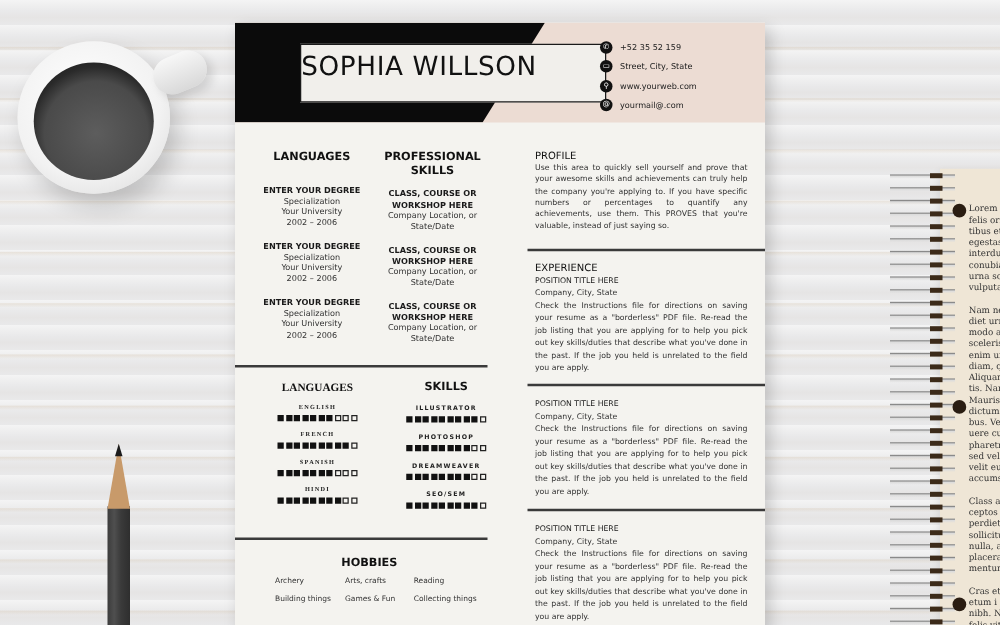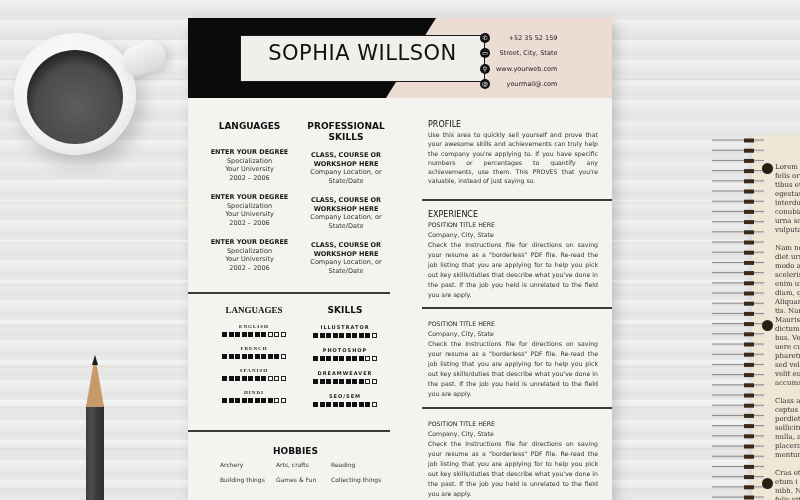--- a/index.html
+++ b/index.html
@@ -41,41 +41,41 @@
   .punch { position: absolute; width: 11px; height: 11px; border-radius: 50%; background: #2a1d12; left: 762px; }
   .nb-text { position: absolute; left: 775px; font-family: "DejaVu Serif", serif; font-size: 7px; line-height: 9px; color: #333; white-space: pre; overflow: hidden; width: 25px; }
 
   
   .paper { position: absolute; left: 188px; top: 18px; width: 424px; height: 490px; background: #f4f3ef;
     box-shadow: 4px 4px 12px rgba(0,0,0,0.18); overflow: hidden; }
   .hdr-pink { position: absolute; left: 0; top: 0; width: 424px; height: 80px; background: #ecdcd3; }
   .hdr-black { position: absolute; left: 0; top: 0; width: 250px; height: 80px; background: #0b0b0b;
     clip-path: polygon(0 0, 248px 0, 198px 80px, 0 80px); }
   .name-box { position: absolute; left: 52px; top: 17px; width: 245px; height: 47px; background: #f1efeb;
-    border: 1.5px solid #1a1a1a; text-align: center; }
+    border: 1.5px solid #1a1a1a; }
   .name { display: block; font-family: "DejaVu Sans", sans-serif; font-size: 21px; letter-spacing: 0.5px; color: #111; margin-top: 5px; }
   .job { display: block; font-size: 6.5px; letter-spacing: 2.2px; font-weight: bold; color: #222; margin-top: 1px; }
 
   .contacts { position: absolute; left: 292px; top: 12px; }
-  .contact { display: flex; align-items: center; height: 15.5px; justify-content: space-between; }
+  .contact { display: flex; align-items: center; height: 15.5px; }
   .c-icon { width: 10px; height: 10px; border-radius: 50%; background: #111; color: #fff; font-size: 6px; line-height: 10px; text-align: center; margin-right: 6px; }
   .c-text { font-size: 6.5px; color: #222; }
 
   
   .col-title { font-size: 9px; font-weight: bold; color: #111; text-align: center; }
   .edu { position: absolute; left: 10px; top: 103px; width: 103px; text-align: center; }
   .skills-col { position: absolute; left: 113px; top: 103px; width: 90px; text-align: center; }
   .entry { margin-top: 8px; font-size: 6.5px; line-height: 8.5px; color: #333; }
   .entry .b { font-weight: bold; color: #1a1a1a; }
   .edu .entry:first-of-type, .skills-col .entry:first-of-type { margin-top: 7px; }
 
   .divider { position: absolute; height: 1.5px; background: #3a3a3a; }
 
   .lang { position: absolute; left: 20px; top: 287px; width: 92px; text-align: center; font-family: Liberation Serif, serif; }
-  .sk { position: absolute; left: 112px; top: 287px; width: 90px; text-align: center; }
+  .sk { position: absolute; left: 124px; top: 287px; width: 90px; text-align: center; }
   .meter { margin-top: 9px; }
   .meter-label { font-size: 5px; font-weight: bold; letter-spacing: 1px; color: #222; }
   .dots { display: flex; justify-content: center; gap: 1.5px; margin-top: 3px; }
   .dot { width: 5px; height: 5px; background: #111; }
   .dot.empty { background: transparent; border: 1px solid #222; }
 
   .hobbies { position: absolute; left: 20px; top: 428px; width: 200px; }
   .hobbies .col-title { margin-bottom: 5px; }
   .hob-grid { display: grid; grid-template-columns: 56px 55px 70px; row-gap: 8px; margin-left: 12px; font-size: 6px; color: #333; }
 

